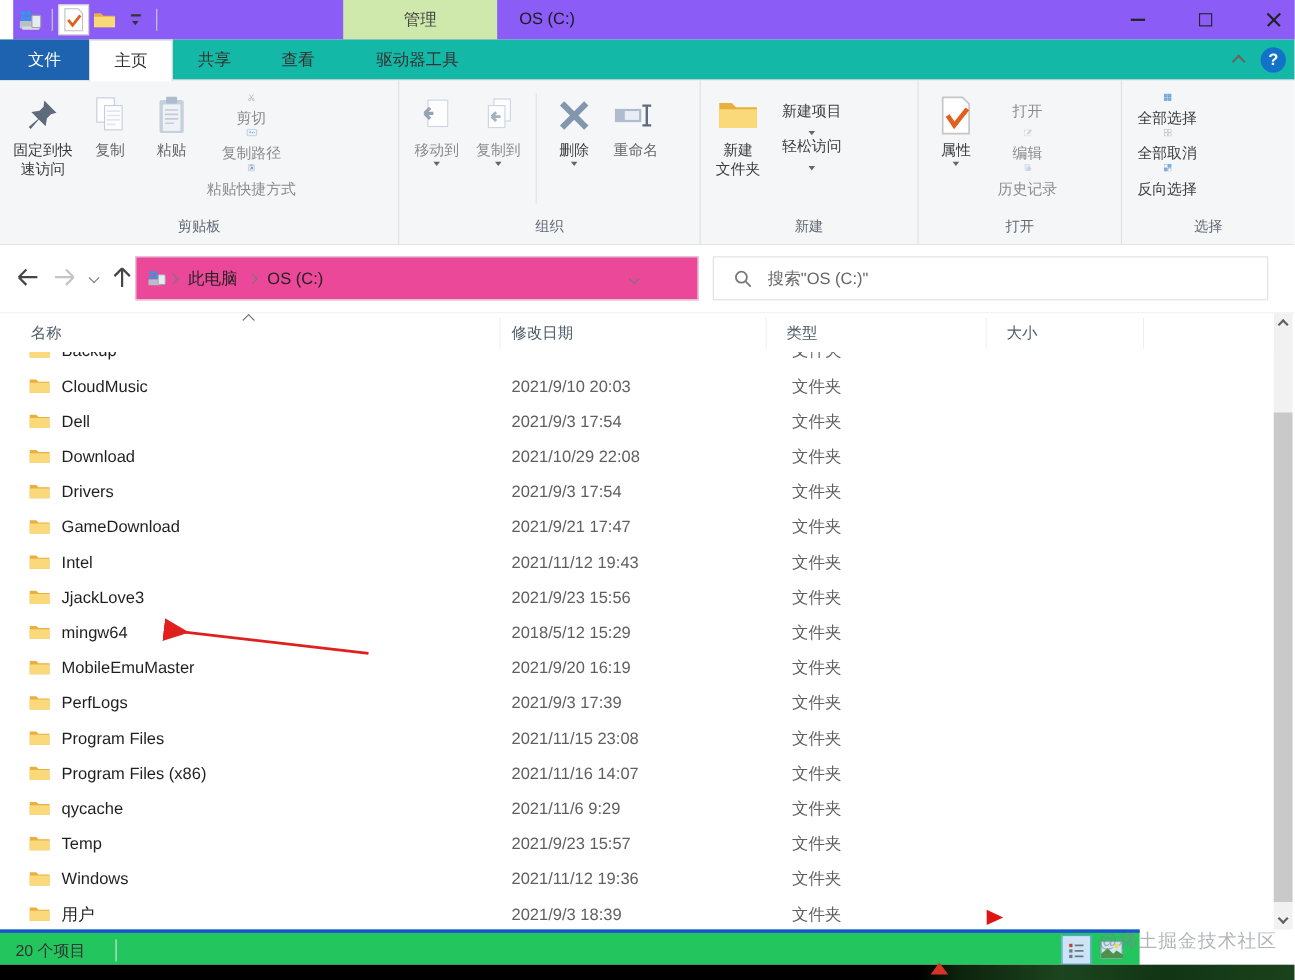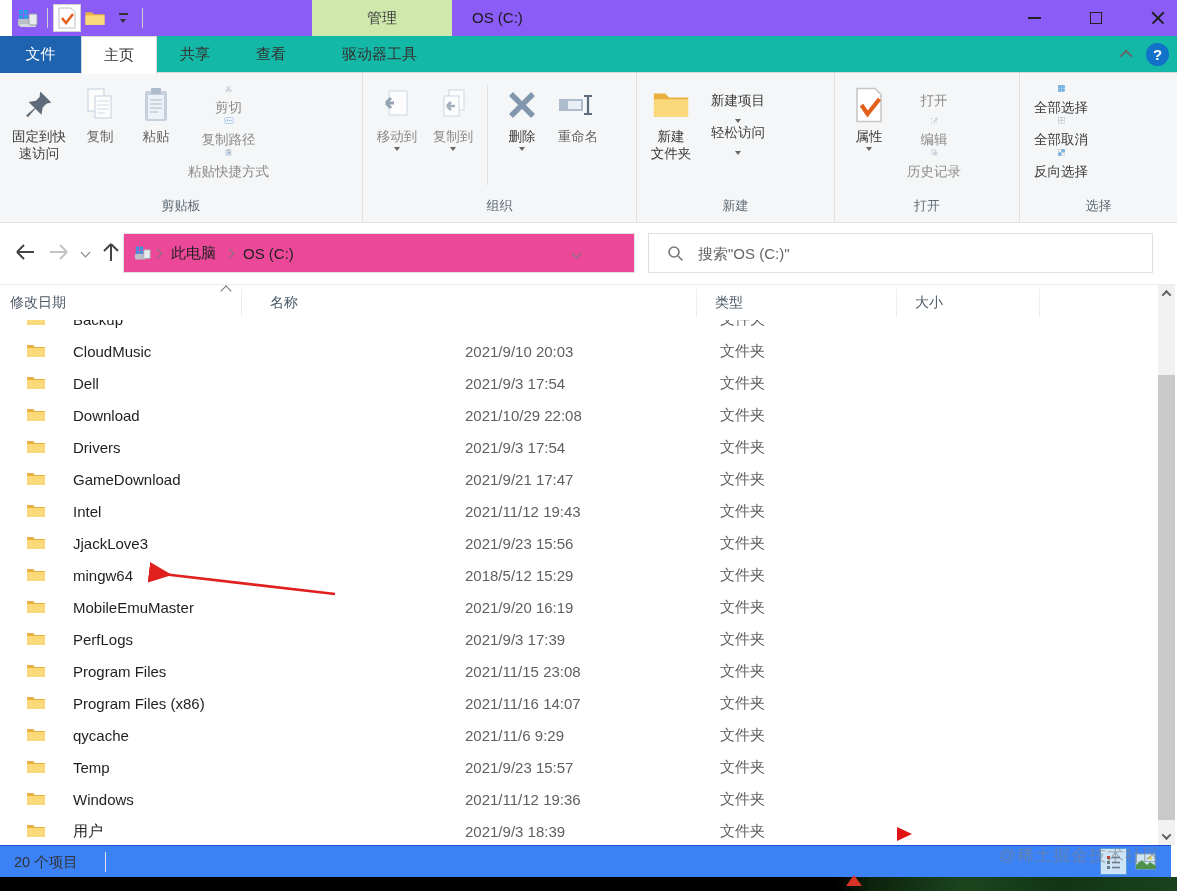--- a/index.html
+++ b/index.html
@@ -69,36 +69,36 @@
   .headers { position:absolute; left:0; top:285px; width:1158px; height:35px; background:#fff; z-index:5; display:flex; font-size:14px; color:#4c5a66; }
   .hcell { display:flex; align-items:center; padding-left:10px; border-right:1px solid #eceff2; height:28px; margin-top:4px; }
   .hc-name { width:455px; padding-left:28px; }
   .hc-date { width:242px; }
   .hc-type { width:200px; padding-left:18px; }
   .hc-size { width:143px; padding-left:18px; }
   .sort-up { position:absolute; left:222px; top:2px; width:8px; height:8px; border-left:1.5px solid #777; border-top:1.5px solid #777; transform:rotate(45deg); }
   .listwrap { position:absolute; left:0; top:285px; width:1158px; height:560px; overflow:hidden; }
   .rows { margin-top:18px; }
   .frow { display:flex; height:32px; align-items:center; font-size:15px; }
-  .fc-name { width:455px; display:flex; align-items:center; padding-left:26px; gap:27px; color:#1f1f1f; }
+  .fc-name { width:455px; display:flex; align-items:center; padding-left:26px; gap:10px; color:#1f1f1f; }
   .fc-date { width:242px; color:#5f5f5f; padding-left:10px; }
   .fc-type { width:200px; color:#5f5f5f; padding-left:23px; }
   .fc-size { width:143px; }
 
   
   .scrollbar { position:absolute; right:2px; top:285px; width:17px; height:560px; background:#f1f1f1; }
   .sb-arrow { position:absolute; left:0; width:17px; height:17px; display:flex; align-items:center; justify-content:center; }
   .sb-up { top:0; } .sb-down { bottom:0; }
   .sb-chev { width:7px; height:7px; border-left:2px solid #606060; border-top:2px solid #606060; }
   .sb-chev.up { transform:rotate(45deg) translate(1px,1px); }
   .sb-chev.down { transform:rotate(225deg) translate(1px,1px); }
   .sb-thumb { position:absolute; left:0; top:90px; width:17px; height:445px; background:#c9c9c9; }
 
   
-  .statusbar { position:absolute; left:0; top:845px; width:1171px; height:32px; background:#3b82f6; border-top:1px solid #1d4ed8; font-size:14.5px; color:#333; }
+  .statusbar { position:absolute; left:0; top:845px; width:1036px; height:32px; background:#22c55e; border-top:3px solid #1d4ed8; font-size:14.5px; color:#333; }
   .status-count { position:absolute; left:14px; top:7px; }
   .status-sep { position:absolute; left:105px; top:6px; width:1px; height:20px; background:#e3e3e3; }
   .viewbtns { position:absolute; right:12px; top:2px; display:flex; gap:5px; }
   .vbtn { width:27px; height:27px; display:flex; align-items:center; justify-content:center; }
   .vbtn.active { background:#cde3f6; border:1px solid #5e9fd8; }
 
   
   .bottomstrip { position:absolute; left:0; top:877px; width:1177px; height:14px;
     background:linear-gradient(90deg,#000 0,#000 71%,#0c230c 74%,#1c451e 82%,#123514 90%,#1a421c 100%); }
 
@@ -655,26 +655,26 @@
       <span>用户</span>
     </div>
     <div class="fc-date">2021/9/3 18:39</div>
     <div class="fc-type">文件夹</div>
     <div class="fc-size"></div>
   </div>
     </div>
 </div>
 
 <div class="headers">
-  <div class="hcell hc-date">
-    <span>修改日期</span>
-  </div>
   <div class="hcell hc-name">
     <span>名称</span>
     <div class="sort-up"></div>
+  </div>
+  <div class="hcell hc-date">
+    <span>修改日期</span>
   </div>
   <div class="hcell hc-type">
     <span>类型</span>
   </div>
   <div class="hcell hc-size">
     <span>大小</span>
   </div>
 </div>
 
 <div class="scrollbar">

